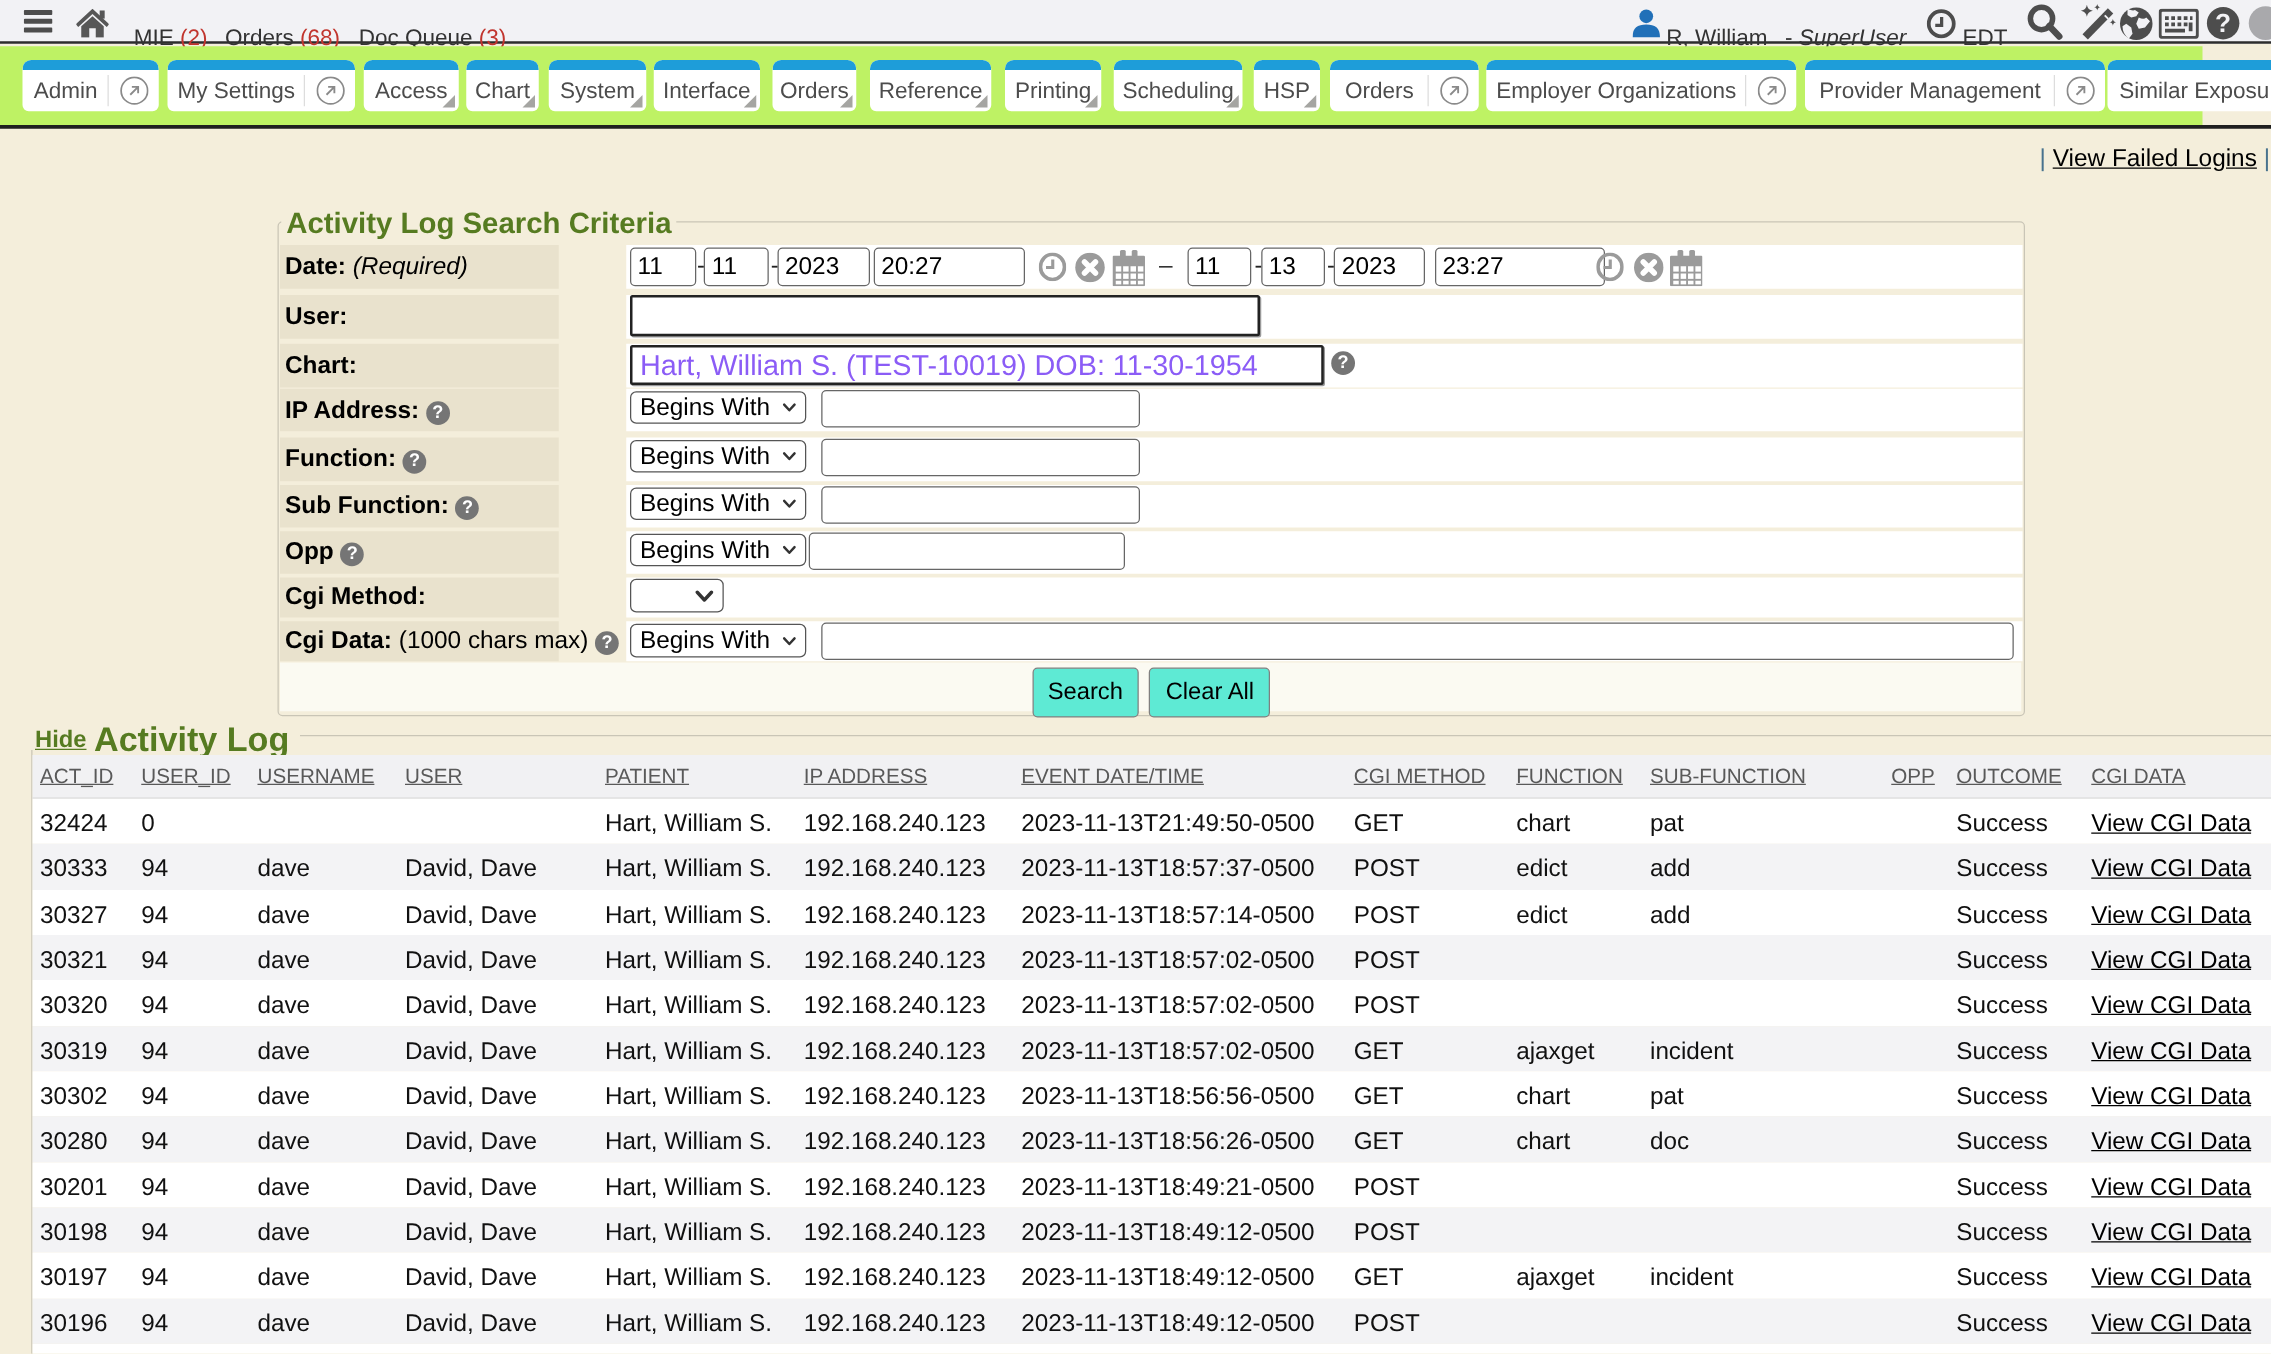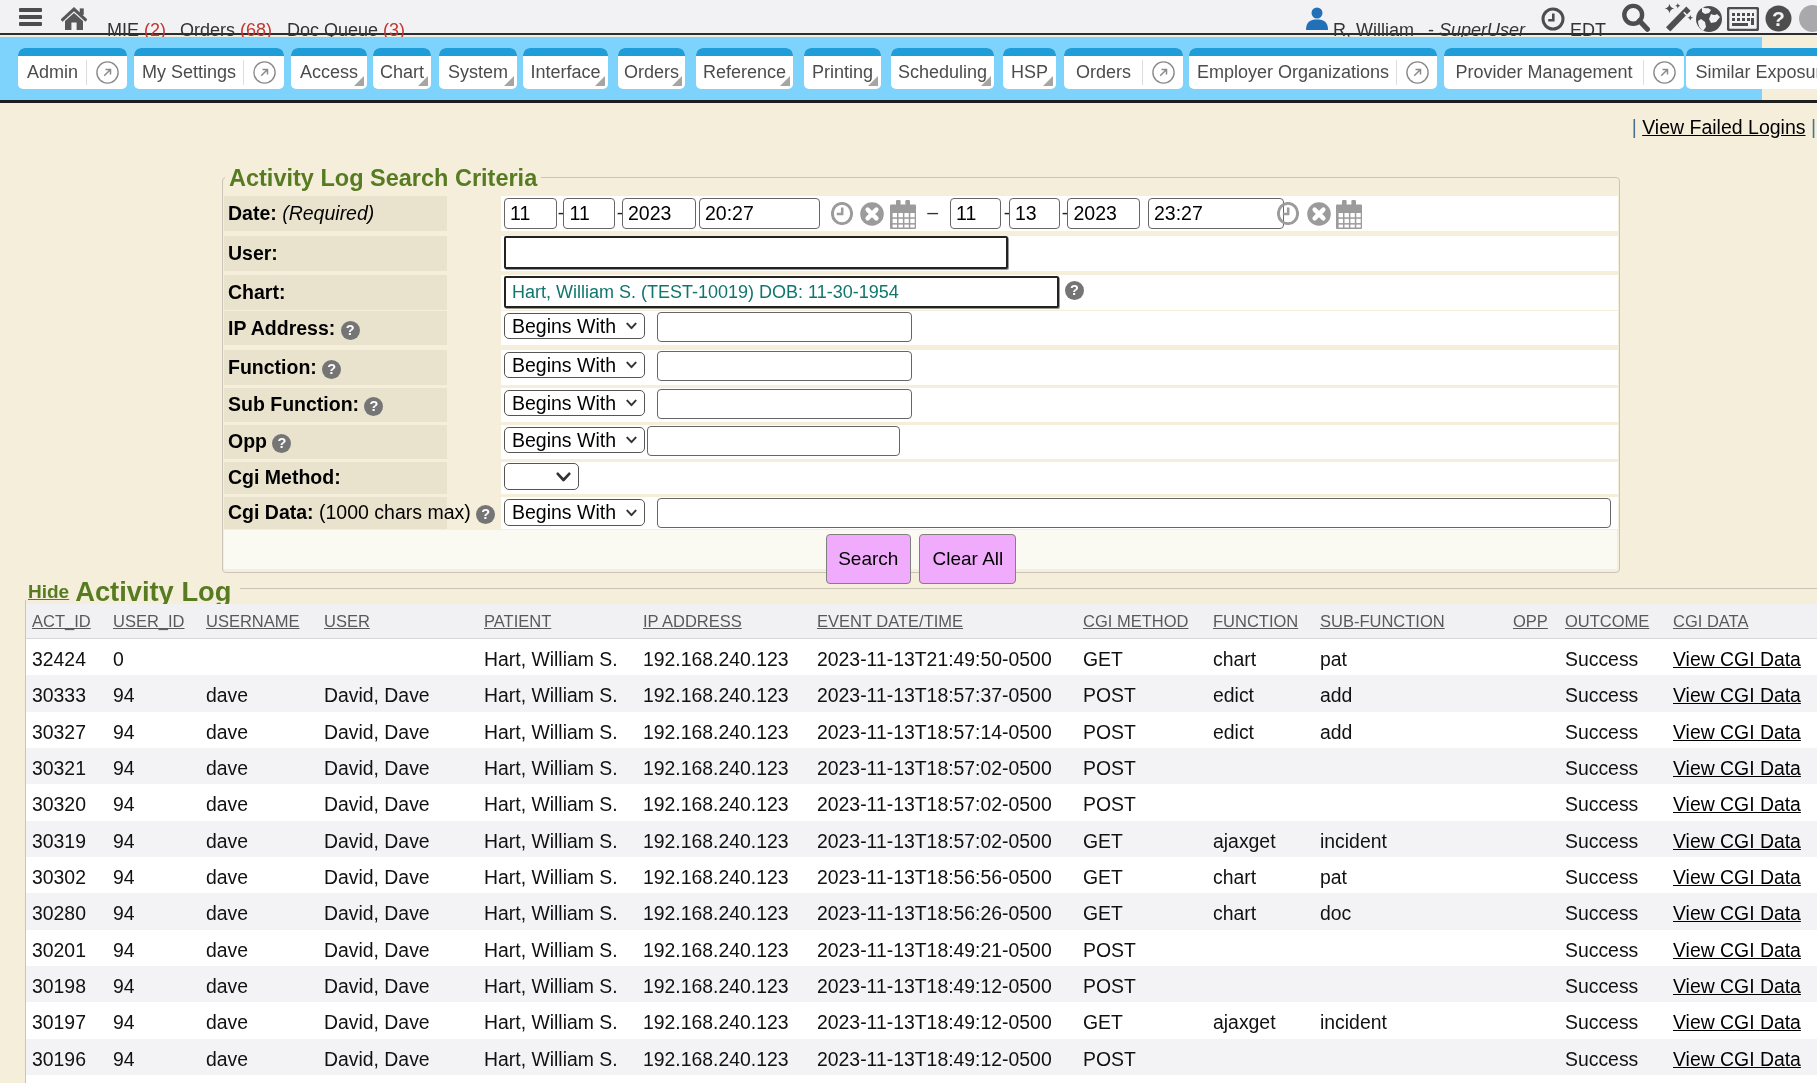--- a/index.html
+++ b/index.html
@@ -7,21 +7,21 @@
 body { background:#f4eedb; font-family:"Liberation Sans", sans-serif; position:relative; }
 .abs { position:absolute; }
 
 
 #topbar { position:absolute; left:0; top:0; width:1817px; height:35px; background:#f2f2f5; border-bottom:2px solid #2d2d2d; }
 #topbar * { line-height:normal; }
 #topbar .txt { font-size:18px; color:#333;margin-top:12px; }
 #topbar .red { color:#c1352e; }
 
 
-#tabbar { position:absolute; left:0; top:37px; width:1762px; height:63px; background:#7dd3fc; }
+#tabbar { position:absolute; left:0; top:37px; width:1762px; height:63px; background:#bef264; }
 #tabline { position:absolute; left:0; top:100px; width:1817px; height:3px; background:#1f1f1f; }
 .tab { position:absolute; top:10.5px; height:41px; background:#fff; border-radius:7px 7px 5px 5px; overflow:hidden; }
 .tab .blue { position:absolute; left:0; top:0; right:0; height:8.5px; background:#1e9dd9; }
 .tab .lbl { position:absolute; left:0; top:8.5px; right:0; bottom:0; display:flex; align-items:center; justify-content:center; font-size:18px; color:#4c4c4c; }
 .tab .tri { position:absolute; right:3px; bottom:3px; width:0; height:0; border-left:10px solid transparent; border-bottom:10px solid #a5a5a2; }
 .tab .sep { position:absolute; top:12px; bottom:4px; width:1px; background:#ddd; }
 .tab .arrwrap { position:absolute; top:9px; bottom:0; display:flex; align-items:center; justify-content:center; }
 
 
 #vfl { position:absolute; top:116px; right:1px; font-size:19.5px; color:#333; }
@@ -32,27 +32,27 @@
 
 #fs1 { left:222px; top:177px; width:1398px; height:395.5px; }
 
 .frow { position:absolute; left:1px; width:1393px; }
 .frow .lab { position:absolute; left:0; top:0; width:223px; height:100%; background:#e9e2cd; font-size:19.5px; color:#000; display:flex; align-items:center; padding-left:4px; }
 .frow .lab b { font-weight:bold; }
 .frow .lab span { white-space:nowrap; }
 .frow .inp { position:absolute; left:276.7px; top:0; width:1117.8px; height:100%; background:#fff; display:flex; align-items:center; }
 
 input.ti { height:30px; border:1px solid #666; border-radius:4px; font-size:19.5px; font-family:"Liberation Sans",sans-serif; padding:0 5px; background:#fff; color:#000; }
-input.big { height:33px; border:2px solid #222; border-radius:2px; font-size:18px; font-family:"Liberation Sans",sans-serif; padding:0 6px; background:#fff; color:#0f766e; box-shadow:1px 1px 0 #999; }
+input.big { height:33px; border:2px solid #222; border-radius:2px; font-size:23px; font-family:"Liberation Sans",sans-serif; padding:0 6px; background:#fff; color:#8b5cf6; box-shadow:1px 1px 0 #999; }
 .sel { height:26px; border:1px solid #555; border-radius:5px; background:#fff; font-size:19.5px; display:inline-flex; align-items:center; padding:0 7px 0 7px; color:#000; position:relative; white-space:nowrap; }
 .sel svg { margin-left:10px; }
 
 .qm { display:inline-block; width:19px; height:19px; border-radius:50%; background:#757575; color:#fff; font-size:14.5px; font-weight:bold; text-align:center; line-height:19px; }
 
-button.btn { height:50px; border:1px solid #808080; border-radius:4px; background:#f0abfc; font-size:19px; font-family:"Liberation Sans",sans-serif; padding:0 11px; color:#000; }
+button.btn { height:40px; border:1px solid #808080; border-radius:4px; background:#5eead4; font-size:19px; font-family:"Liberation Sans",sans-serif; padding:0 11px; color:#000; }
 
 
 #alhead { position:absolute; left:28px; top:576px;text-align:right; }
 #alhead a { color:#567b21; font-weight:bold; font-size:19px; text-decoration:underline; vertical-align:3.5px; }
 #alhead span { color:#567b21; font-weight:bold; font-size:27.3px; margin-left:6px; }
 #fs2top { position:absolute; left:240px; top:588px; width:1577px; height:1px; background:#c9c5b6; }
 #fs2left { position:absolute; left:25px; top:600px; width:1px; height:483px; background:#c9c5b6; }
 
 #tbl { position:absolute; left:26px; top:604px; width:1791px; }
 #tbl .hrow { height:35px; background:#f1f1f3; border-bottom:1px solid #d8d8d8; position:relative; }

